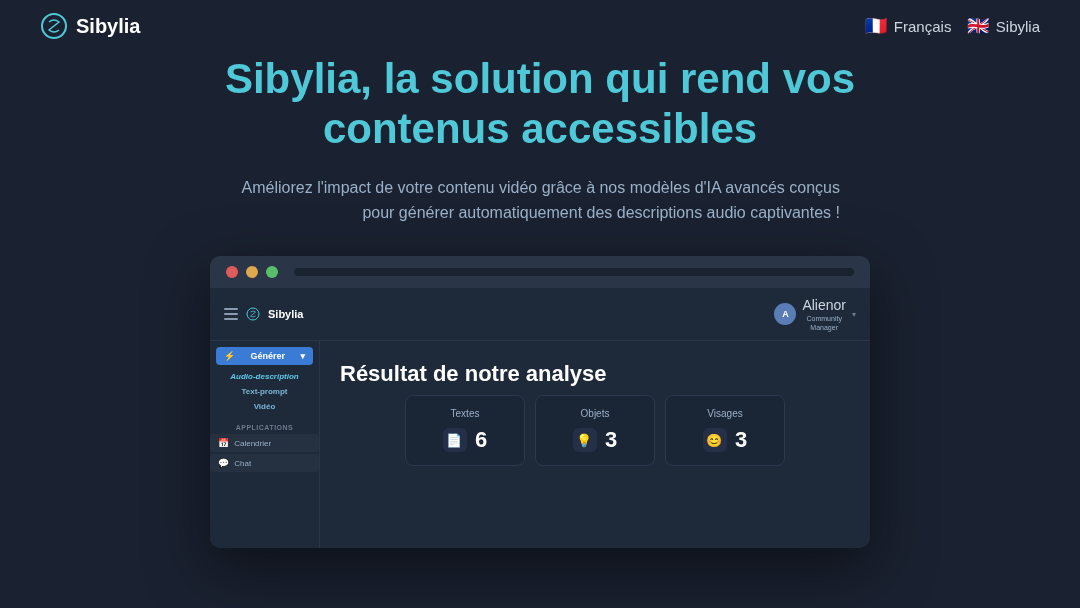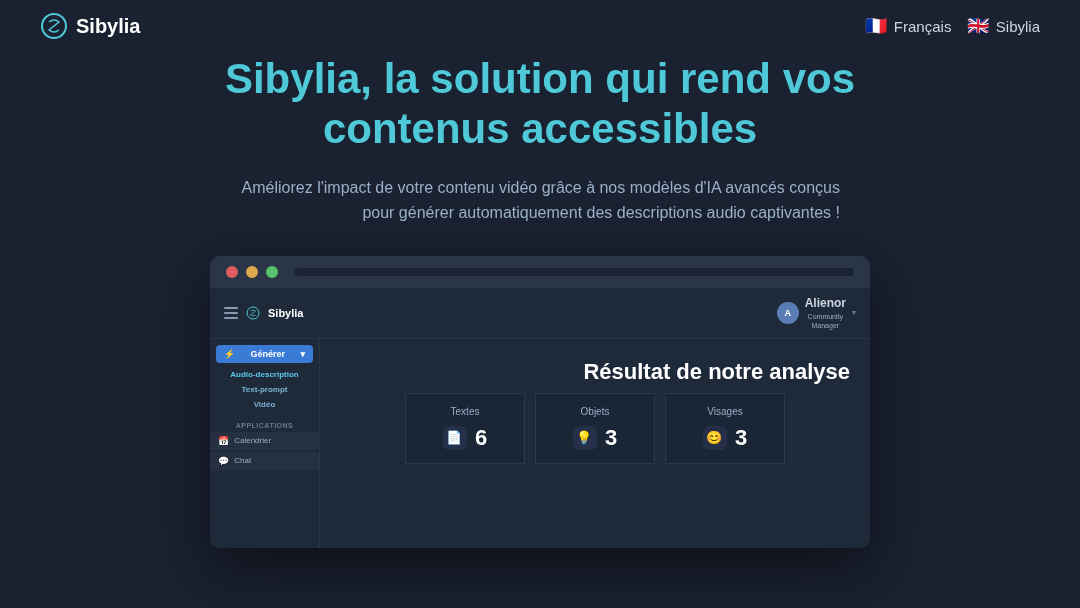--- a/index.html
+++ b/index.html
@@ -166,20 +166,21 @@
       padding: 3px 8px;
       font-size: 8px;
       color: #7ab4d4;
       cursor: pointer;
       font-weight: bold;
     }
 
     .sidebar-sub-item.active {
       color: #5cc8e8;
       font-weight: 600;
+      font-style: italic;
     }
 
     .sidebar-apps-label {
       font-size: 7px;
       color: #6a7a8a;
       padding: 6px 8px 3px;
       letter-spacing: 0.5px;
       font-weight: 600;
     }
 
@@ -232,36 +233,36 @@
       color: #fff;
     }
 
     .user-info {
       font-size: 7px;
       color: #9ab0c8;
       line-height: 1.3;
     }
 
     .user-name {
-      font-weight: 700;
+      font-weight: 400;
       color: #cdd5e0;
-      font-size: 12px;
+      font-size: 14px;
     }
 
     .dropdown-arrow {
       font-size: 8px;
       color: #6a7a8a;
     }
 
     
     .result-title {
       font-size: 22px;
       font-weight: 700;
       color: #fff;
-      text-align: right;
+      text-align: left;
       margin-bottom: 8px;
       margin-top: 4px;
     }
 
     .result-subtitle {
       font-size: 9px;
       color: #8a9ab0;
       text-align: center;
       margin-bottom: 14px;
       line-height: 1.5;
@@ -269,21 +270,21 @@
 
     .cards-row {
       display: flex;
       gap: 10px;
       justify-content: center;
     }
 
     .card {
       background: #1a2535;
       border: 1px solid #2a3850;
-      border-radius: 0;
+      border-radius: 8px;
       padding: 12px 16px;
       width: 120px;
       text-align: center;
     }
 
     .card-label {
       font-size: 10px;
       color: #9ab0c8;
       margin-bottom: 8px;
       font-weight: 500;

